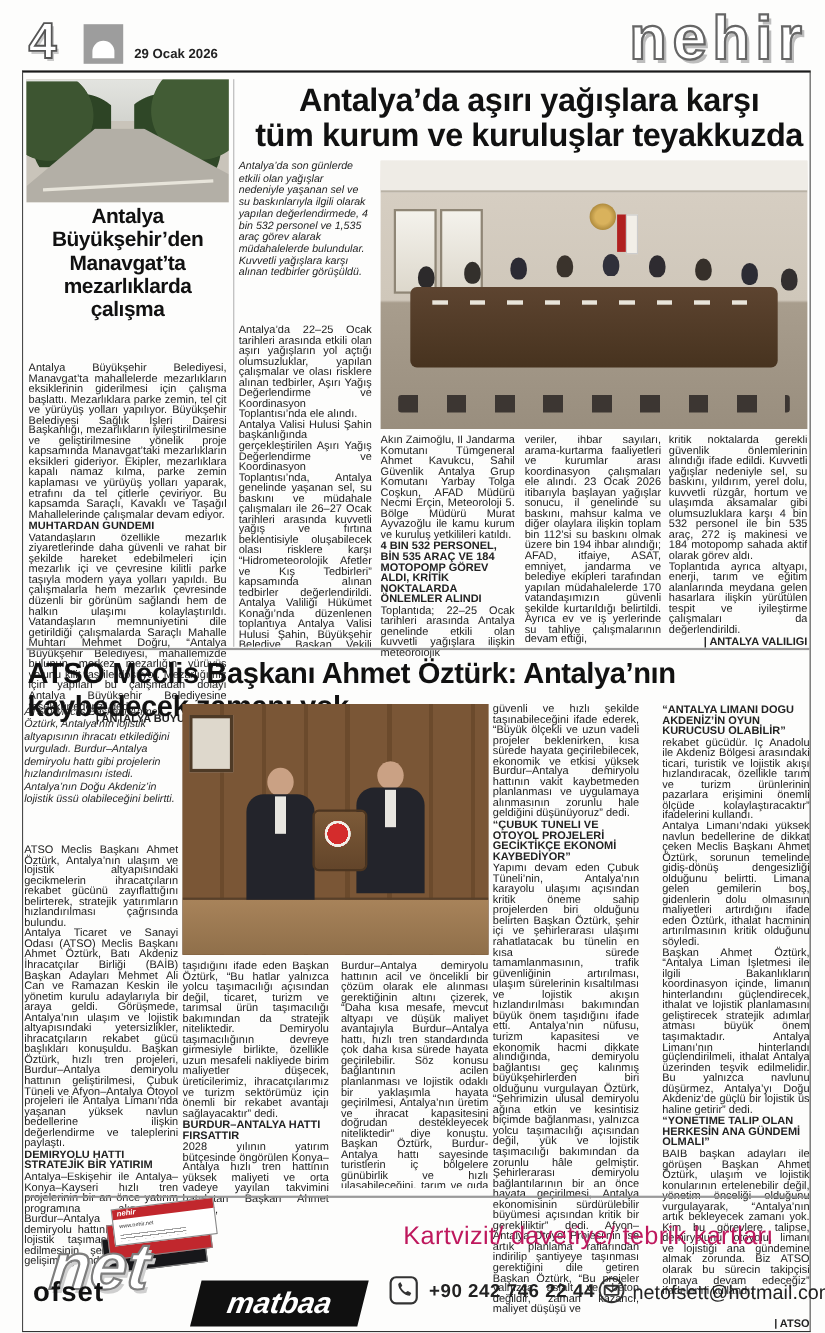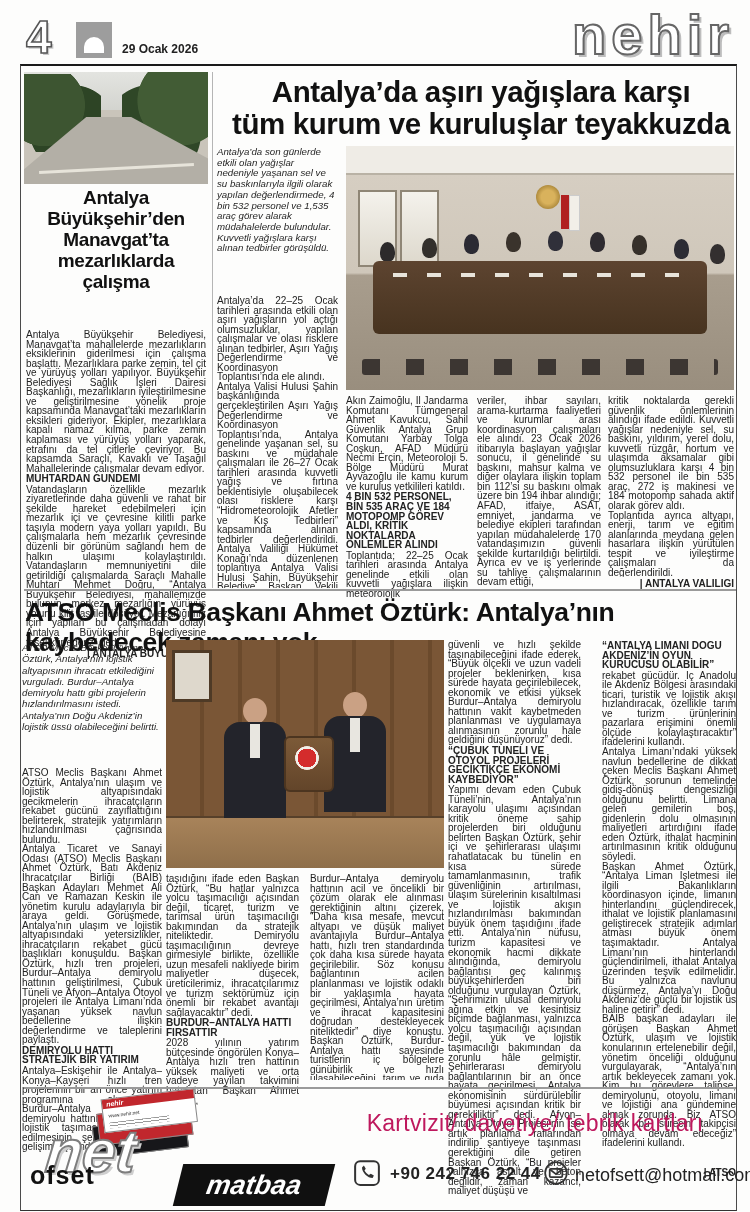--- a/index.html
+++ b/index.html
@@ -191,20 +191,21 @@
   <div class="abs" style="left:448px;top:640px;width:133px;height:442px;">
     <div class="col" style="position:static;">güvenli ve hızlı şekilde taşınabileceğini ifade ederek, “Büyük ölçekli ve uzun vadeli projeler beklenirken, kısa sürede hayata geçirilebilecek, ekonomik ve etkisi yüksek Burdur–Antalya demiryolu hattının vakit kaybetmeden planlanması ve uygulamaya alınmasının zorunlu hale geldiğini düşünüyoruz” dedi.</div>
     <div class="col subhead" style="position:static;text-align:left;">“ÇUBUK TÜNELİ VE OTOYOL PROJELERİ GECİKTİKÇE EKONOMİ KAYBEDİYOR”</div>
     <div class="col" style="position:static;">Yapımı devam eden Çubuk Tüneli’nin, Antalya’nın karayolu ulaşımı açısından kritik öneme sahip projelerden biri olduğunu belirten Başkan Öztürk, şehir içi ve şehirlerarası ulaşımı rahatlatacak bu tünelin en kısa sürede tamamlanmasının, trafik güvenliğinin artırılması, ulaşım sürelerinin kısaltılması ve lojistik akışın hızlandırılması bakımından büyük önem taşıdığını ifade etti. Antalya’nın nüfusu, turizm kapasitesi ve ekonomik hacmi dikkate alındığında, demiryolu bağlantısı geç kalınmış büyükşehirlerden biri olduğunu vurgulayan Öztürk, “Şehrimizin ulusal demiryolu ağına etkin ve kesintisiz biçimde bağlanması, yalnızca yolcu taşımacılığı açısından değil, yük ve lojistik taşımacılığı bakımından da zorunlu hâle gelmiştir. Şehirlerarası demiryolu bağlantılarının bir an önce hayata geçirilmesi, Antalya ekonomisinin sürdürülebilir büyümesi açısından kritik bir gerekliliktir” dedi. Afyon–Antalya Otoyol Projesi’nin ise artık planlama raflarından indirilip şantiyeye taşınması gerektiğini dile getiren Başkan Öztürk, “Bu projeler yalnızca asfalt ve beton değildir, zaman kazancı, maliyet düşüşü ve</div>
   </div>
   <div class="abs" style="left:602px;top:640px;width:134px;height:442px;">
     <div class="col subhead" style="position:static;text-align:left;">“ANTALYA LİMANI DOĞU AKDENİZ’İN OYUN KURUCUSU OLABİLİR”</div>
     <div class="col" style="position:static;">rekabet gücüdür. İç Anadolu ile Akdeniz Bölgesi arasındaki ticari, turistik ve lojistik akışı hızlandıracak, özellikle tarım ve turizm ürünlerinin pazarlara erişimini önemli ölçüde kolaylaştıracaktır” ifadelerini kullandı.</div>
     <div class="col" style="position:static;">Antalya Limanı’ndaki yüksek navlun bedellerine de dikkat çeken Meclis Başkanı Ahmet Öztürk, sorunun temelinde gidiş-dönüş dengesizliği olduğunu belirtti. Limana gelen gemilerin boş, gidenlerin dolu olmasının maliyetleri artırdığını ifade eden Öztürk, ithalat hacminin artırılmasının kritik olduğunu söyledi.
 Başkan Ahmet Öztürk, “Antalya Liman İşletmesi ile ilgili Bakanlıkların koordinasyon içinde, limanın hinterlandını güçlendirecek, ithalat ve lojistik planlamasını geliştirecek stratejik adımlar atması büyük önem taşımaktadır. Antalya Limanı’nın hinterlandı güçlendirilmeli, ithalat Antalya üzerinden teşvik edilmelidir. Bu yalnızca navlunu düşürmez, Antalya’yı Doğu Akdeniz’de güçlü bir lojistik üs haline getirir” dedi.</div>
+    <div class="col subhead" style="position:static;text-align:left;">“YÖNETİME TALİP OLAN HERKESİN ANA GÜNDEMİ OLMALI”</div>
     <div class="col" style="position:static;">BAİB başkan adayları ile görüşen Başkan Ahmet Öztürk, ulaşım ve lojistik konularının ertelenebilir değil, yönetim önceliği olduğunu vurgulayarak, “Antalya’nın artık bekleyecek zamanı yok. Kim bu görevlere talipse, demiryolunu, otoyolu, limanı ve lojistiği ana gündemine almak zorunda. Biz ATSO olarak bu sürecin takipçisi olmaya devam edeceğiz” ifadelerini kullandı.</div>
     <div class="col byline" style="position:static;margin-top:20px;">| ATSO</div>
   </div>
 
   <div class="abs hrule" style="left:24px;top:1087px;width:712px;"></div>
 
   <div class="abs" id="cards" style="left:92px;top:1094px;width:110px;height:62px;">
     <div class="card c1"></div>
     <div class="card c2"></div>
     <div class="card c3">

